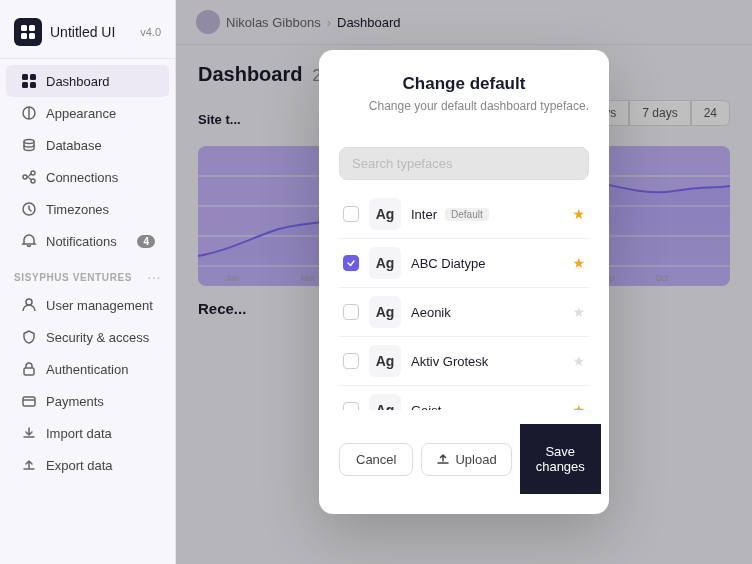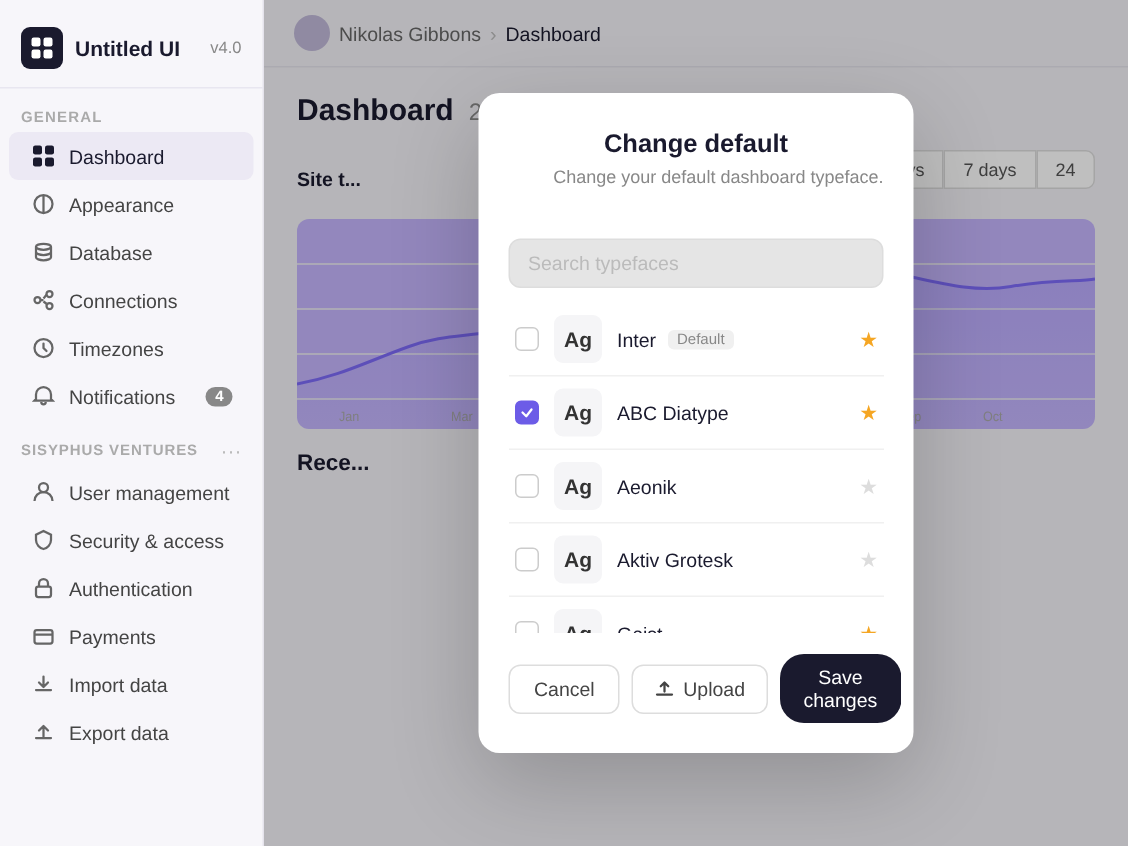--- a/index.html
+++ b/index.html
@@ -3,21 +3,21 @@
   <meta charset="utf-8">
   <style>
     * { box-sizing: border-box; margin: 0; padding: 0; }
     body { font-family: -apple-system, BlinkMacSystemFont, 'Segoe UI', sans-serif; background: #f0eff4; display: flex; height: 564px; width: 752px; overflow: hidden; }
 
     
     .sidebar { width: 176px; background: #f7f6fa; border-right: 1px solid #e5e3ec; display: flex; flex-direction: column; padding: 10px 0; flex-shrink: 0; }
     .sidebar-app-header { display: flex; align-items: center; gap: 8px; padding: 8px 14px 12px; border-bottom: 1px solid #e8e6f0; margin-bottom: 6px; }
     .app-icon { width: 28px; height: 28px; background: #1a1a2e; border-radius: 6px; display: flex; align-items: center; justify-content: center; }
     .app-icon svg { width: 18px; height: 18px; }
-    .app-title { font-size: 14px; font-weight: 700; color: #1a1a2e; }
+    .app-title { font-size: 14px; font-weight: 400; color: #1a1a2e; }
     .app-version { font-size: 11px; color: #888; margin-left: auto; }
 
     .sidebar-section-label { font-size: 10px; font-weight: 600; color: #aaa; letter-spacing: 0.08em; padding: 8px 14px 4px; text-transform: uppercase; }
     .sidebar-item { display: flex; align-items: center; gap: 8px; padding: 7px 14px; font-size: 13px; color: #444; cursor: pointer; border-radius: 6px; margin: 0 6px; position: relative; }
     .sidebar-item.active { background: #ece9f4; color: #1a1a2e; font-weight: 500; }
     .sidebar-item .icon { width: 18px; height: 18px; display: flex; align-items: center; justify-content: center; color: #666; flex-shrink: 0; }
     .sidebar-item.active .icon { color: #1a1a2e; }
     .badge { background: #888; color: white; font-size: 10px; font-weight: 600; border-radius: 10px; padding: 1px 6px; margin-left: auto; }
     .sidebar-org-header { display: flex; align-items: center; gap: 6px; padding: 8px 14px 4px; margin-top: 4px; }
     .sidebar-org-label { font-size: 10px; font-weight: 700; color: #aaa; letter-spacing: 0.06em; text-transform: uppercase; }
@@ -63,21 +63,21 @@
     .font-sample { width: 32px; height: 32px; background: #f5f5f7; border-radius: 6px; display: flex; align-items: center; justify-content: center; font-size: 14px; font-weight: 600; color: #333; flex-shrink: 0; }
     .font-name-group { flex: 1; display: flex; align-items: center; gap: 8px; }
     .font-name { font-size: 13px; font-weight: 400; color: #1a1a2e; }
     .font-default-badge { font-size: 10px; color: #888; background: #f0f0f0; padding: 1px 6px; border-radius: 4px; }
     .star-icon { color: #f5a623; font-size: 14px; cursor: pointer; }
     .star-icon.empty { color: #ddd; }
 
     .modal-actions { display: flex; align-items: center; gap: 8px; margin-top: 14px; }
     .btn-cancel { padding: 8px 16px; border: 1px solid #ddd; border-radius: 8px; background: white; font-size: 13px; color: #444; cursor: pointer; }
     .btn-upload { padding: 8px 14px; border: 1px solid #ddd; border-radius: 8px; background: white; font-size: 13px; color: #444; cursor: pointer; display: flex; align-items: center; gap: 5px; margin-left: auto; }
-    .btn-save { padding: 8px 16px; border-radius: 16px; background: #1a1a2e; color: white; font-size: 13px; font-weight: 500; border: none; cursor: pointer; }
+    .btn-save { padding: 20px 16px; border-radius: 0; background: #1a1a2e; color: white; font-size: 13px; font-weight: 500; border: none; cursor: pointer; }
 
     
     .font-list::-webkit-scrollbar { width: 4px; }
     .font-list::-webkit-scrollbar-thumb { background: #ddd; border-radius: 4px; }
   </style>
 </head>
 <body>
 
 <nav class="sidebar">
   <div class="sidebar-app-header">
@@ -86,21 +86,20 @@
         <rect x="2" y="2" width="6" height="6" rx="1.5" fill="white"></rect>
         <rect x="10" y="2" width="6" height="6" rx="1.5" fill="white"></rect>
         <rect x="2" y="10" width="6" height="6" rx="1.5" fill="white"></rect>
         <rect x="10" y="10" width="6" height="6" rx="1.5" fill="white"></rect>
       </svg>
     </div>
     <span class="app-title">Untitled UI</span>
     <span class="app-version">v4.0</span>
   </div>
 
-  <div class="sidebar-section-label">GENERAL</div>
 
   <div class="sidebar-item active">
     <span class="icon">
       <svg width="16" height="16" viewBox="0 0 16 16" fill="none">
           <rect x="1" y="1" width="6" height="6" rx="1.5" fill="currentColor"></rect>
           <rect x="9" y="1" width="6" height="6" rx="1.5" fill="currentColor"></rect>
           <rect x="1" y="9" width="6" height="6" rx="1.5" fill="currentColor"></rect>
           <rect x="9" y="9" width="6" height="6" rx="1.5" fill="currentColor"></rect>
         </svg>
     </span>

